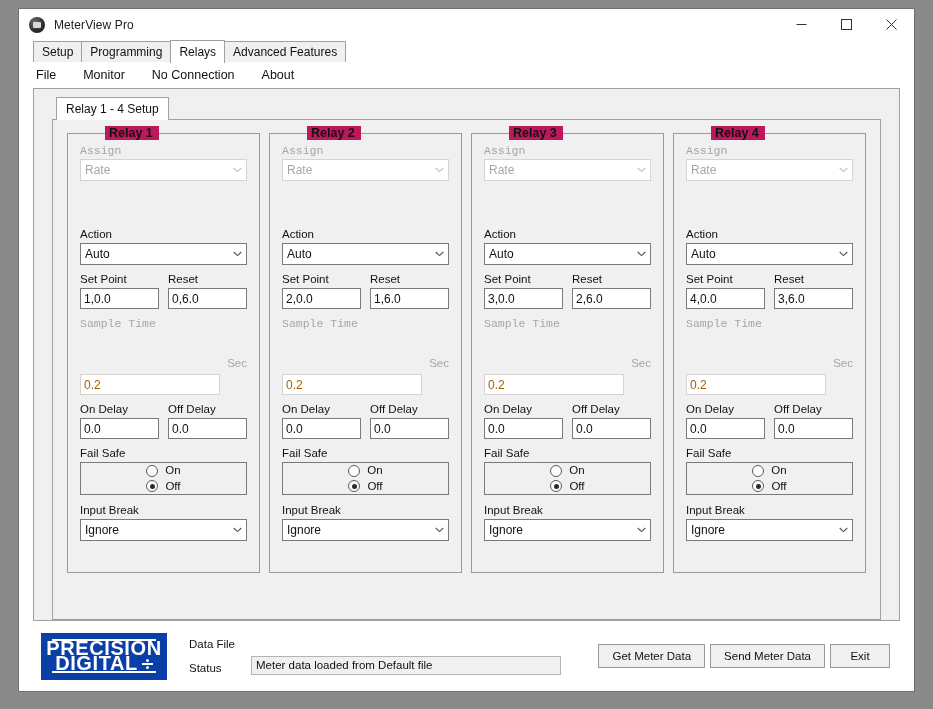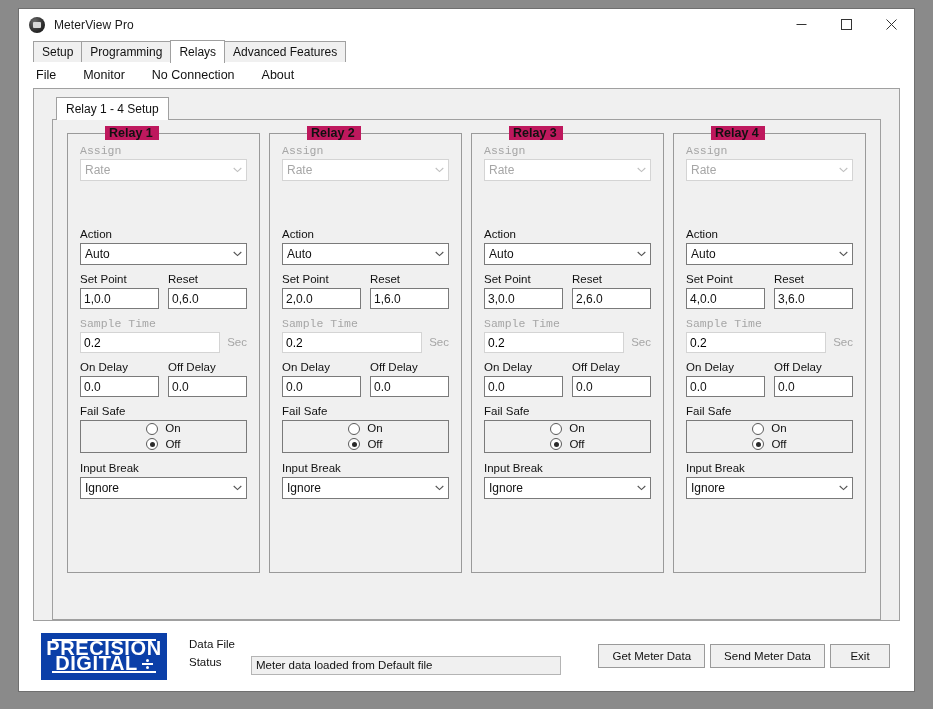--- a/index.html
+++ b/index.html
@@ -239,21 +239,21 @@
     font-size: 12px;
     color: #111;
     padding: 0 0 0 3px;
     box-sizing: border-box;
     display: flex;
     align-items: center;
     line-height: 14px;
     overflow: hidden;
     white-space: nowrap;
   }
-  .txt.disabled { border-color: #d4d4d4; color: #000000; }
+  .txt.disabled { border-color: #d4d4d4; color: #a16207; margin-top: 42px; }
 
   .pair { display: flex; gap: 9px; }
   .pair > div { flex: 1 1 0; min-width: 0; }
 
   .sample-row { display: flex; align-items: center; gap: 7px; }
   .sample-row .txt { flex: 1 1 auto; }
   .sec-label { font-size: 11.5px; color: #a6a6a6; flex: 0 0 auto; line-height: 13px; }
 
   
   .failsafe-box {
@@ -337,21 +337,21 @@
   .div-glyph i { width: 3px; height: 3px; background: #fff; border-radius: 50%; display: block; }
   .div-glyph b { width: 11px; height: 2px; background: #fff; display: block; }
 
   #status-area {
     margin-left: 22px;
     display: flex;
     flex-direction: column;
     gap: 5px;
     flex: 0 0 auto;
   }
-  .status-row { display: flex; align-items: flex-start; }
+  .status-row { display: flex; align-items: flex-end; }
   .status-label {
     font-size: 11.5px;
     color: #111;
     width: 62px;
     flex: 0 0 auto;
     line-height: 13px;
   }
   .status-field {
     width: 310px;
     height: 19px;

